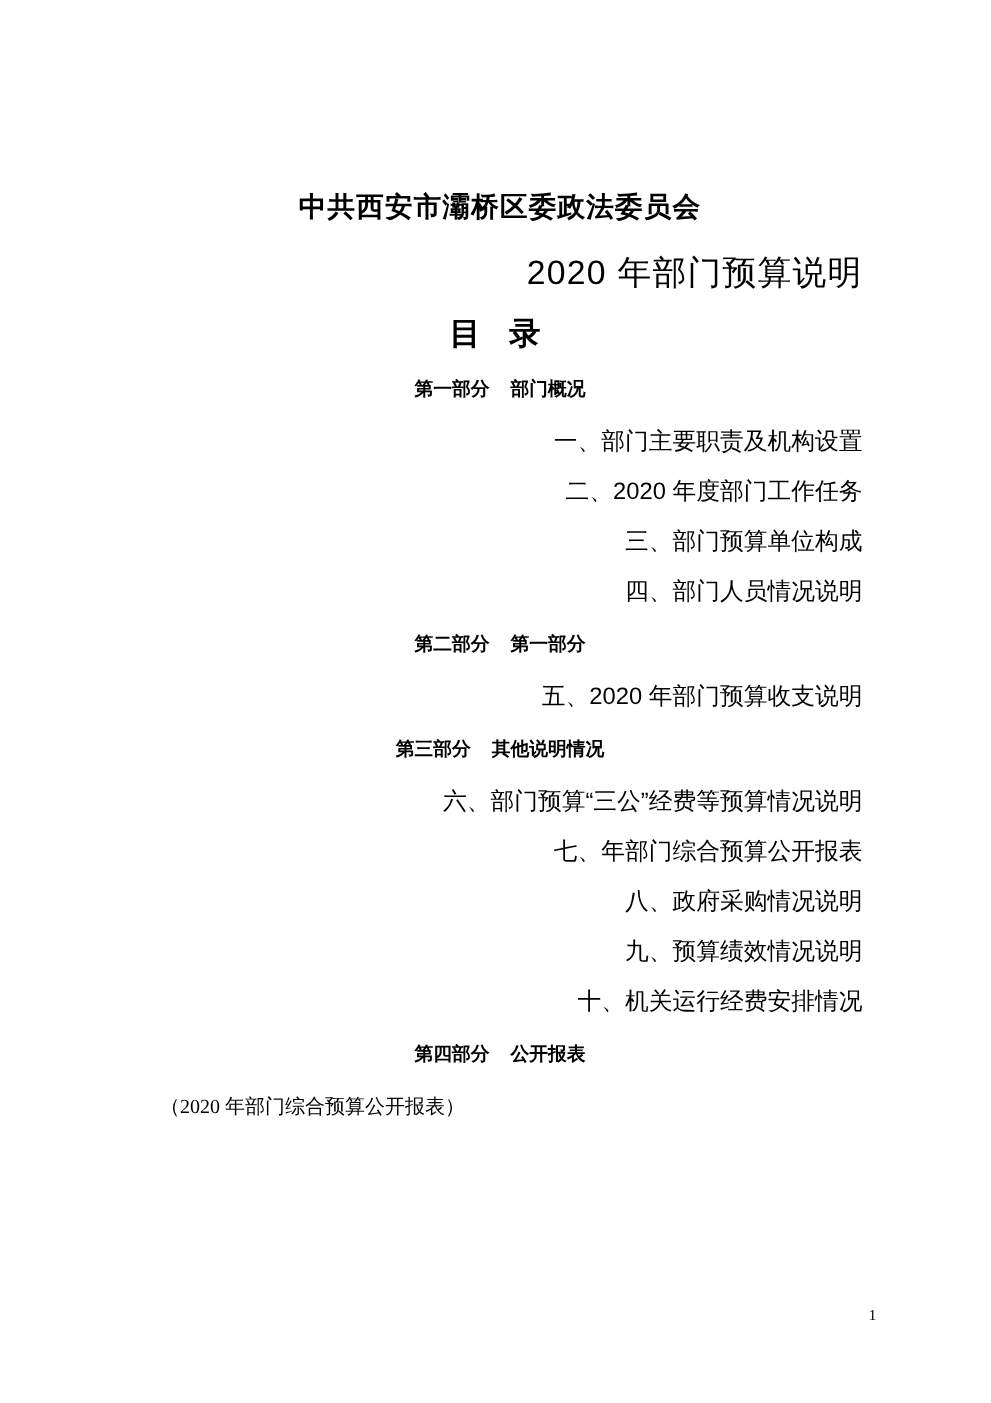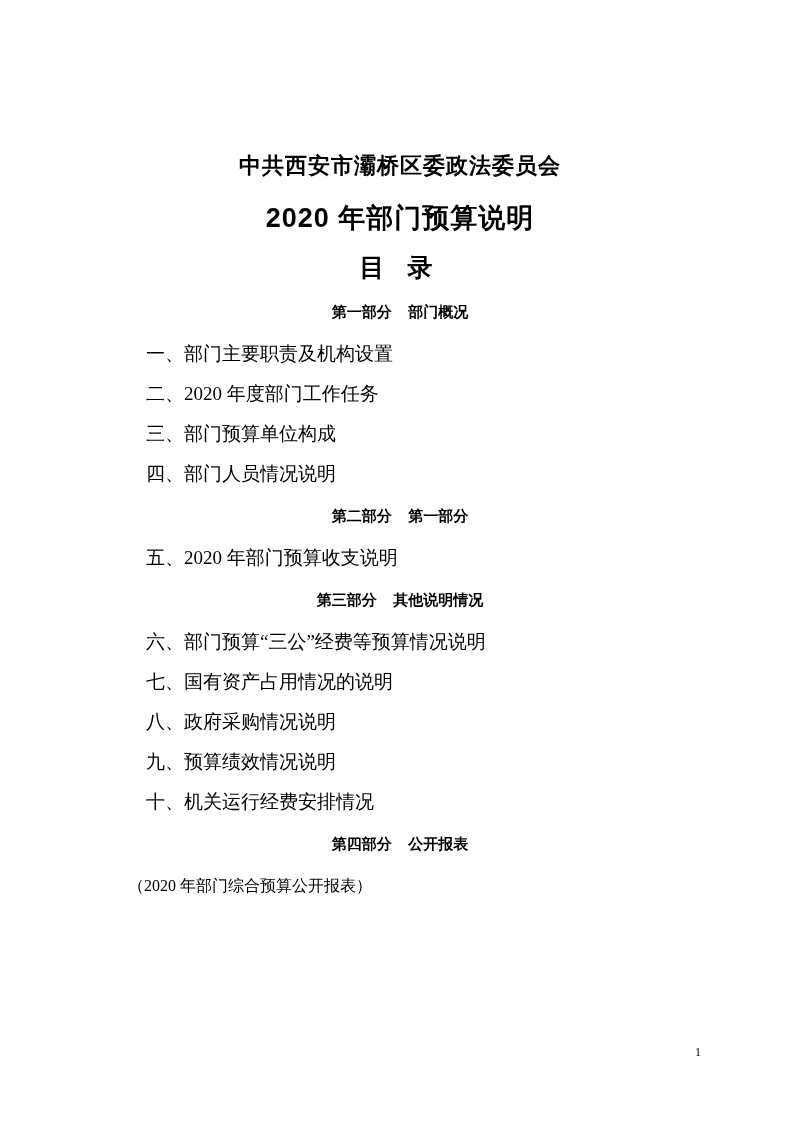--- a/index.html
+++ b/index.html
@@ -28,23 +28,23 @@
   }
   .doc-title {
     text-align: center;
     font-size: 22px;
     font-weight: bold;
     letter-spacing: 1px;
     line-height: 52px;
     font-family: "Liberation Sans", "DejaVu Sans", sans-serif;
   }
   .doc-subtitle {
-    text-align: center;
+    text-align: right;
     font-size: 27px;
-    font-weight: bold;
+    font-weight: normal;
     letter-spacing: 1px;
     line-height: 52px;
     font-family: "Liberation Sans", "DejaVu Sans", sans-serif;
   }
   .toc-label {
     text-align: center;
     font-size: 25px;
     font-weight: bold;
     letter-spacing: 8px;
     line-height: 46px;
@@ -52,24 +52,24 @@
   }
   .part-heading {
     text-align: center;
     font-size: 15px;
     font-weight: bold;
     line-height: 44px;
     font-family: "Liberation Sans", "DejaVu Sans", sans-serif;
     white-space: pre;
   }
   .toc-entry {
-    text-align: left;
+    text-align: right;
     font-size: 19px;
     line-height: 40px;
-    font-family: Liberation Serif, serif;
+    font-family: Liberation Sans, sans-serif;
     padding-left: 36px;
     white-space: pre;
   }
   .note-line {
     text-align: left;
     font-size: 16px;
     line-height: 40px;
     font-family: "Liberation Serif", "DejaVu Serif", serif;
     padding-left: 18px;
     white-space: pre;
@@ -97,21 +97,21 @@
     <div class="toc-entry">一、部门主要职责及机构设置</div>
     <div class="toc-entry">二、2020 年度部门工作任务</div>
     <div class="toc-entry">三、部门预算单位构成</div>
     <div class="toc-entry">四、部门人员情况说明</div>
 
     <div class="part-heading">第二部分    第一部分</div>
     <div class="toc-entry">五、2020 年部门预算收支说明</div>
 
     <div class="part-heading">第三部分    其他说明情况</div>
     <div class="toc-entry">六、部门预算“三公”经费等预算情况说明</div>
-    <div class="toc-entry">七、国有资产占用情况的说明</div>
+    <div class="toc-entry">七、年部门综合预算公开报表</div>
     <div class="toc-entry">八、政府采购情况说明</div>
     <div class="toc-entry">九、预算绩效情况说明</div>
     <div class="toc-entry">十、机关运行经费安排情况</div>
 
     <div class="part-heading">第四部分    公开报表</div>
     <div class="note-line">（2020 年部门综合预算公开报表）</div>
 
   </div>
 
   <div class="page-number">1</div>

